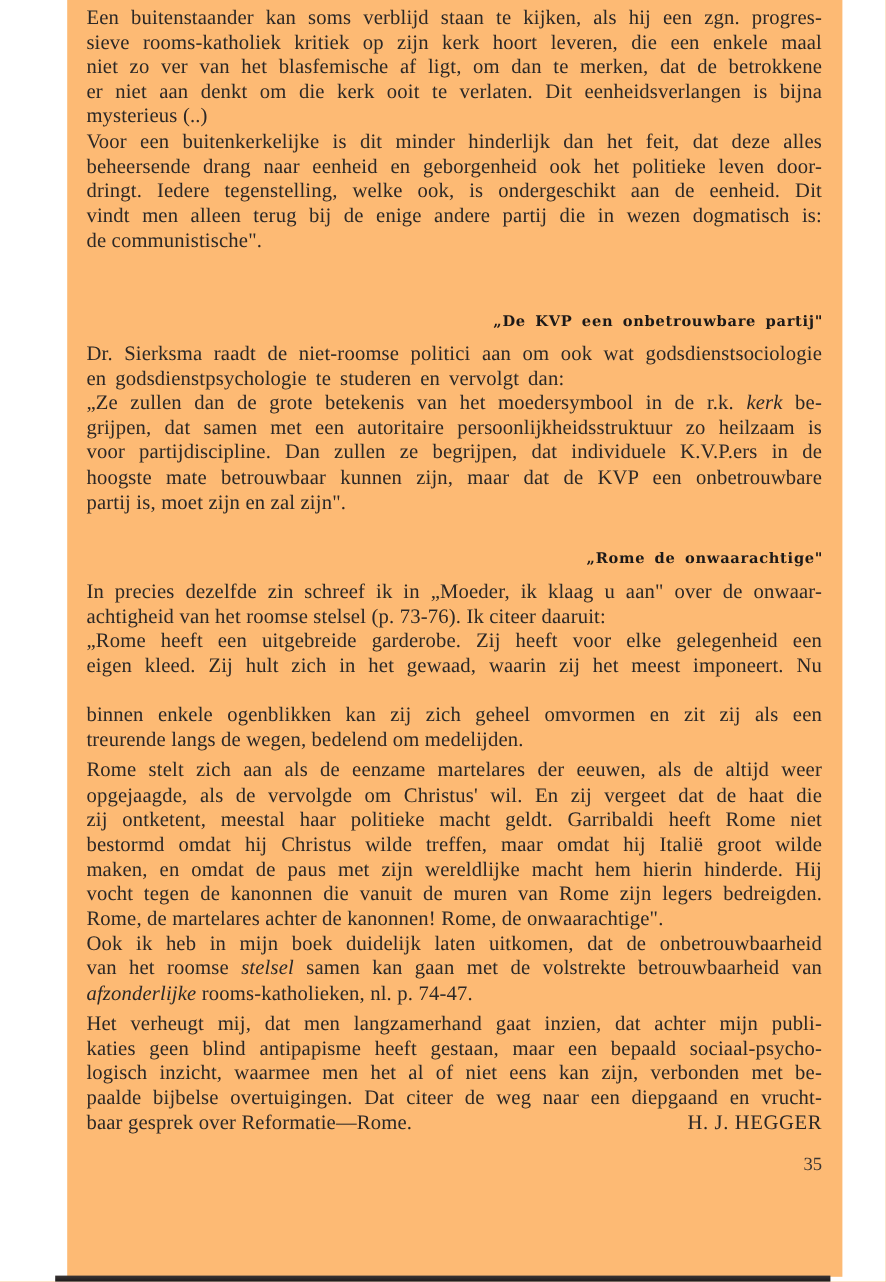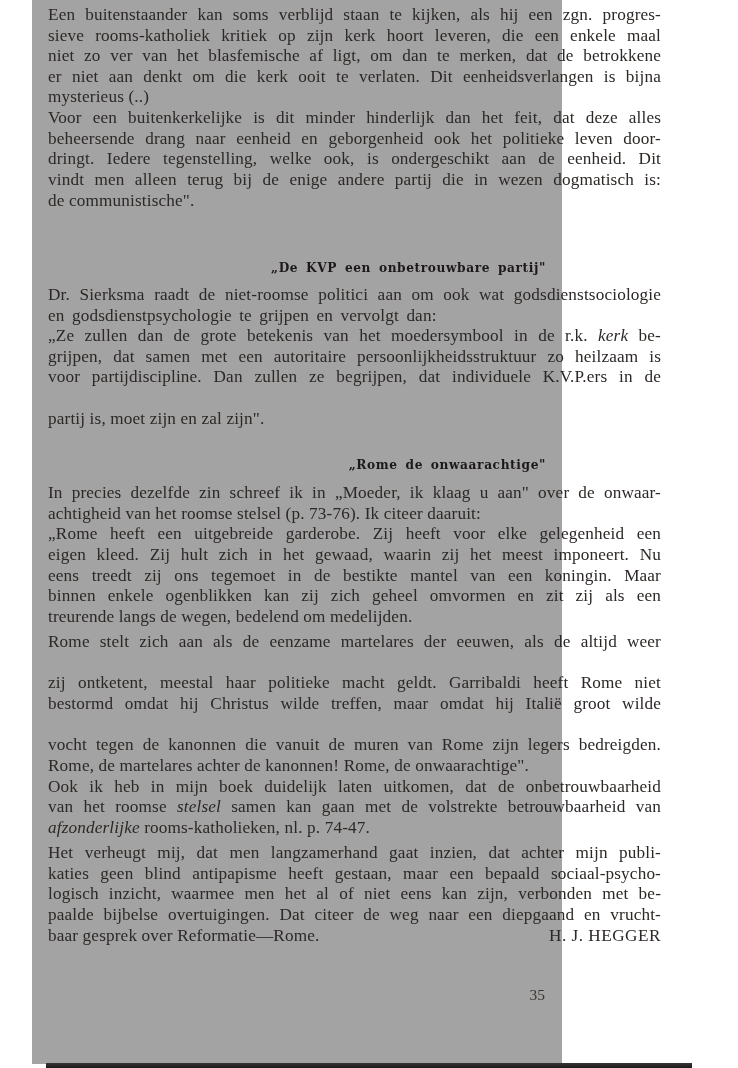--- a/index.html
+++ b/index.html
@@ -1,22 +1,22 @@
 <!DOCTYPE html>
 <html><head>
   <meta charset="utf-8">
   <style>
     html, body { margin: 0; padding: 0; }
     body {
       width: 738px; height: 1068px; position: relative; overflow: hidden;
       background: #ffffff;
     }
     .page {
-      position: absolute; left: 32px; top: 0; width: 530px; height: 1064px;
-      background: #a3a3a3;
+      position: absolute; left: 56px; top: 0; width: 646px; height: 1064px;
+      background: #fdba74;
     }
     .bottom-edge {
       position: absolute; left: 46px; top: 1063px; width: 646px; height: 5px;
       background: linear-gradient(to bottom, #3a3535, #1d1a1a);
     }
     .line {
       position: absolute; left: 16px; width: 613px;
       font-family: "Liberation Serif", "DejaVu Serif", serif;
       font-size: 17.2px; line-height: 20px; color: #2c2826;
       white-space: nowrap;
@@ -31,21 +31,21 @@
       font-family: "DejaVu Serif", "Liberation Serif", serif;
       font-weight: bold; font-size: 12.2px; color: #1c1918;
       letter-spacing: 0.6px; word-spacing: 3px;
       white-space: nowrap;
     }
     .signature-line { display: flex; justify-content: space-between; gap: 31px; }
     .signature { letter-spacing: 0.5px; }
     .page-number {
       position: absolute; right: 17px;
       font-family: "Liberation Serif", "DejaVu Serif", serif;
-      font-size: 15.5px; color: #3a3532; margin-top: 24px;
+      font-size: 15.5px; color: #3a3532;
     }
     em { }
   </style>
 </head>
 <body>
 
 <div class="page">
 
   <div class="line justify" style="top:5px">Een buitenstaander kan soms verblijd staan te kijken, als hij een zgn. progres-</div>
   <div class="line justify" style="top:26px">sieve rooms-katholiek kritiek op zijn kerk hoort leveren, die een enkele maal</div>
@@ -54,40 +54,42 @@
   <div class="line" style="top:87px">mysterieus (..)</div>
   <div class="line justify" style="top:108px">Voor een buitenkerkelijke is dit minder hinderlijk dan het feit, dat deze alles</div>
   <div class="line justify" style="top:129px">beheersende drang naar eenheid en geborgenheid ook het politieke leven door-</div>
   <div class="line justify" style="top:149px">dringt. Iedere tegenstelling, welke ook, is ondergeschikt aan de eenheid. Dit</div>
   <div class="line justify" style="top:170px">vindt men alleen terug bij de enige andere partij die in wezen dogmatisch is:</div>
   <div class="line" style="top:191px">de communistische".</div>
 
   <div class="heading" style="top:261px">„De KVP een onbetrouwbare partij"</div>
 
   <div class="line justify" style="top:285px">Dr. Sierksma raadt de niet-roomse politici aan om ook wat godsdienstsociologie</div>
-  <div class="line" style="top:306px; word-spacing:3px">en godsdienstpsychologie te grijpen en vervolgt dan:</div>
+  <div class="line" style="top:306px; word-spacing:3px">en godsdienstpsychologie te studeren en vervolgt dan:</div>
   <div class="line justify" style="top:326px">
     <span>„Ze zullen dan de grote betekenis van het moedersymbool in de r.k. </span><em>kerk</em><span> be-</span>
   </div>
   <div class="line justify" style="top:347px">grijpen, dat samen met een autoritaire persoonlijkheidsstruktuur zo heilzaam is</div>
   <div class="line justify" style="top:367px">voor partijdiscipline. Dan zullen ze begrijpen, dat individuele K.V.P.ers in de</div>
+  <div class="line justify" style="top:388px">hoogste mate betrouwbaar kunnen zijn, maar dat de KVP een onbetrouwbare</div>
   <div class="line" style="top:409px">partij is, moet zijn en zal zijn".</div>
 
   <div class="heading" style="top:458px">„Rome de onwaarachtige"</div>
 
   <div class="line justify" style="top:483px">In precies dezelfde zin schreef ik in „Moeder, ik klaag u aan" over de onwaar-</div>
   <div class="line" style="top:504px">achtigheid van het roomse stelsel (p. 73-76). Ik citeer daaruit:</div>
   <div class="line justify" style="top:524px">„Rome heeft een uitgebreide garderobe. Zij heeft voor elke gelegenheid een</div>
   <div class="line justify" style="top:545px">eigen kleed. Zij hult zich in het gewaad, waarin zij het meest imponeert. Nu</div>
-  <div class="line justify" style="top:566px">eens treedt zij ons tegemoet in de bestikte mantel van een koningin. Maar</div>
   <div class="line justify" style="top:586px">binnen enkele ogenblikken kan zij zich geheel omvormen en zit zij als een</div>
   <div class="line" style="top:607px">treurende langs de wegen, bedelend om medelijden.</div>
   <div class="line justify" style="top:632px">Rome stelt zich aan als de eenzame martelares der eeuwen, als de altijd weer</div>
+  <div class="line justify" style="top:653px">opgejaagde, als de vervolgde om Christus' wil. En zij vergeet dat de haat die</div>
   <div class="line justify" style="top:673px">zij ontketent, meestal haar politieke macht geldt. Garribaldi heeft Rome niet</div>
   <div class="line justify" style="top:694px">bestormd omdat hij Christus wilde treffen, maar omdat hij Italië groot wilde</div>
+  <div class="line justify" style="top:715px">maken, en omdat de paus met zijn wereldlijke macht hem hierin hinderde. Hij</div>
   <div class="line justify" style="top:735px">vocht tegen de kanonnen die vanuit de muren van Rome zijn legers bedreigden.</div>
   <div class="line" style="top:756px">Rome, de martelares achter de kanonnen! Rome, de onwaarachtige".</div>
   <div class="line justify" style="top:777px">Ook ik heb in mijn boek duidelijk laten uitkomen, dat de onbetrouwbaarheid</div>
   <div class="line justify" style="top:797px">
     <span>van het roomse </span><em>stelsel</em><span> samen kan gaan met de volstrekte betrouwbaarheid van</span>
   </div>
   <div class="line" style="top:818px">
     <span></span><em>afzonderlijke</em><span> rooms-katholieken, nl. p. 74-47.</span>
   </div>
   <div class="line justify" style="top:843px">Het verheugt mij, dat men langzamerhand gaat inzien, dat achter mijn publi-</div>

